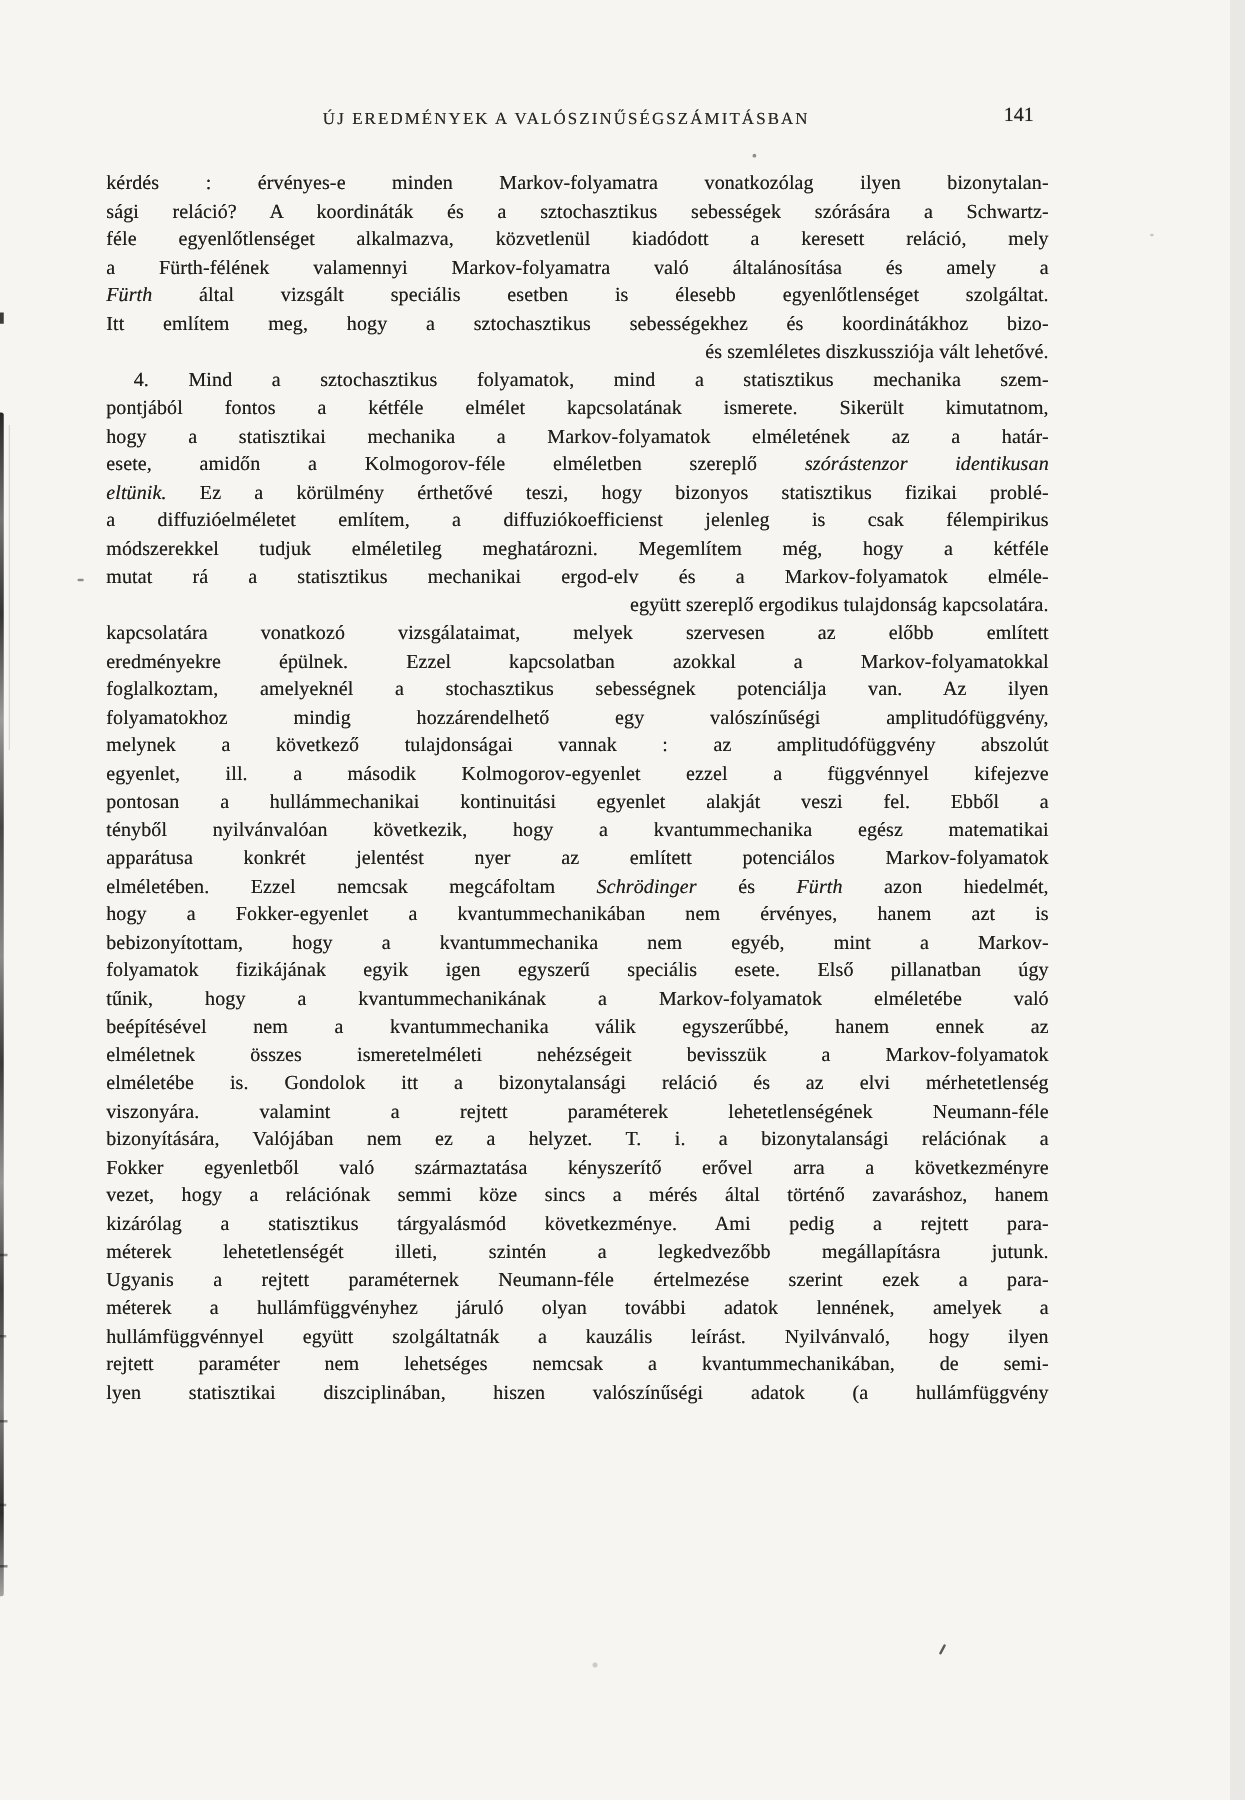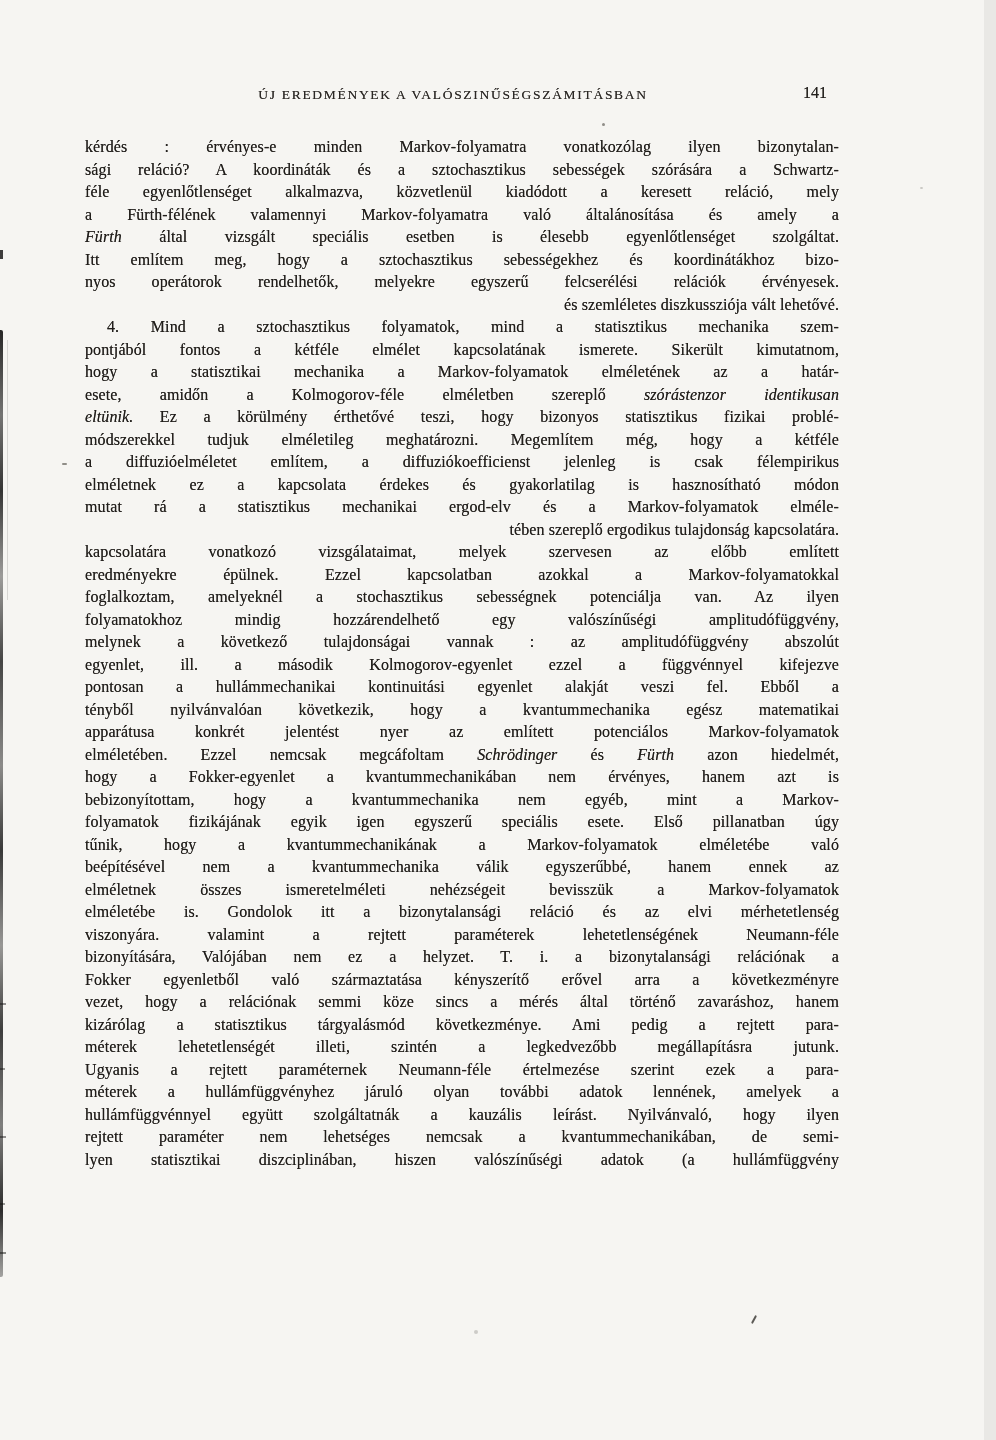--- a/index.html
+++ b/index.html
@@ -87,32 +87,30 @@
     <div class="rh-num">141</div>
   </div>
 
   <div class="text-block" id="text-block">
       <div class="line j"><span>kérdés : érvényes-e minden Markov-folyamatra vonatkozólag ilyen bizonytalan-</span></div>
       <div class="line j"><span>sági reláció? A koordináták és a sztochasztikus sebességek szórására a Schwartz-</span></div>
       <div class="line j"><span>féle egyenlőtlenséget alkalmazva, közvetlenül kiadódott a keresett reláció, mely</span></div>
       <div class="line j"><span>a Fürth-félének valamennyi Markov-folyamatra való általánosítása és amely a</span></div>
       <div class="line j"><span class="it">Fürth</span><span> által vizsgált speciális esetben is élesebb egyenlőtlenséget szolgáltat.</span></div>
       <div class="line j"><span>Itt említem meg, hogy a sztochasztikus sebességekhez és koordinátákhoz bizo-</span></div>
-      <div class="line j"><span>nyos operátorok rendelhetők, melyekre egyszerű felcserélési relációk érvényesek.</span></div>
       <div class="line"><span>és szemléletes diszkussziója vált lehetővé.</span></div>
       <div class="line j ind"><span>4. Mind a sztochasztikus folyamatok, mind a statisztikus mechanika szem-</span></div>
       <div class="line j"><span>pontjából fontos a kétféle elmélet kapcsolatának ismerete. Sikerült kimutatnom,</span></div>
       <div class="line j"><span>hogy a statisztikai mechanika a Markov-folyamatok elméletének az a határ-</span></div>
       <div class="line j"><span>esete, amidőn a Kolmogorov-féle elméletben szereplő </span><span class="it">szórástenzor identikusan</span></div>
       <div class="line j"><span class="it">eltünik.</span><span> Ez a körülmény érthetővé teszi, hogy bizonyos statisztikus fizikai problé-</span></div>
+      <div class="line j"><span>a diffuzióelméletet említem, a diffuziókoefficienst jelenleg is csak félempirikus</span></div>
       <div class="line j"><span>módszerekkel tudjuk elméletileg meghatározni. Megemlítem még, hogy a kétféle</span></div>
-      <div class="line j"><span>a diffuzióelméletet említem, a diffuziókoefficienst jelenleg is csak félempirikus</span></div>
-      <div class="line j"><span>elméletnek ez a kapcsolata érdekes és gyakorlatilag is hasznosítható módon</span></div>
       <div class="line j"><span>mutat rá a statisztikus mechanikai ergod-elv és a Markov-folyamatok elméle-</span></div>
-      <div class="line"><span>tében szereplő ergodikus tulajdonság kapcsolatára.</span></div>
+      <div class="line"><span>együtt szereplő ergodikus tulajdonság kapcsolatára.</span></div>
       <div class="line j"><span>kapcsolatára vonatkozó vizsgálataimat, melyek szervesen az előbb említett</span></div>
       <div class="line j"><span>eredményekre épülnek. Ezzel kapcsolatban azokkal a Markov-folyamatokkal</span></div>
       <div class="line j"><span>foglalkoztam, amelyeknél a stochasztikus sebességnek potenciálja van. Az ilyen</span></div>
       <div class="line j"><span>folyamatokhoz mindig hozzárendelhető egy valószínűségi amplitudófüggvény,</span></div>
       <div class="line j"><span>melynek a következő tulajdonságai vannak : az amplitudófüggvény abszolút</span></div>
       <div class="line j"><span>egyenlet, ill. a második Kolmogorov-egyenlet ezzel a függvénnyel kifejezve</span></div>
       <div class="line j"><span>pontosan a hullámmechanikai kontinuitási egyenlet alakját veszi fel. Ebből a</span></div>
       <div class="line j"><span>tényből nyilvánvalóan következik, hogy a kvantummechanika egész matematikai</span></div>
       <div class="line j"><span>apparátusa konkrét jelentést nyer az említett potenciálos Markov-folyamatok</span></div>
       <div class="line j"><span>elméletében. Ezzel nemcsak megcáfoltam </span><span class="it">Schrödinger</span><span> és </span><span class="it">Fürth</span><span> azon hiedelmét,</span></div>

